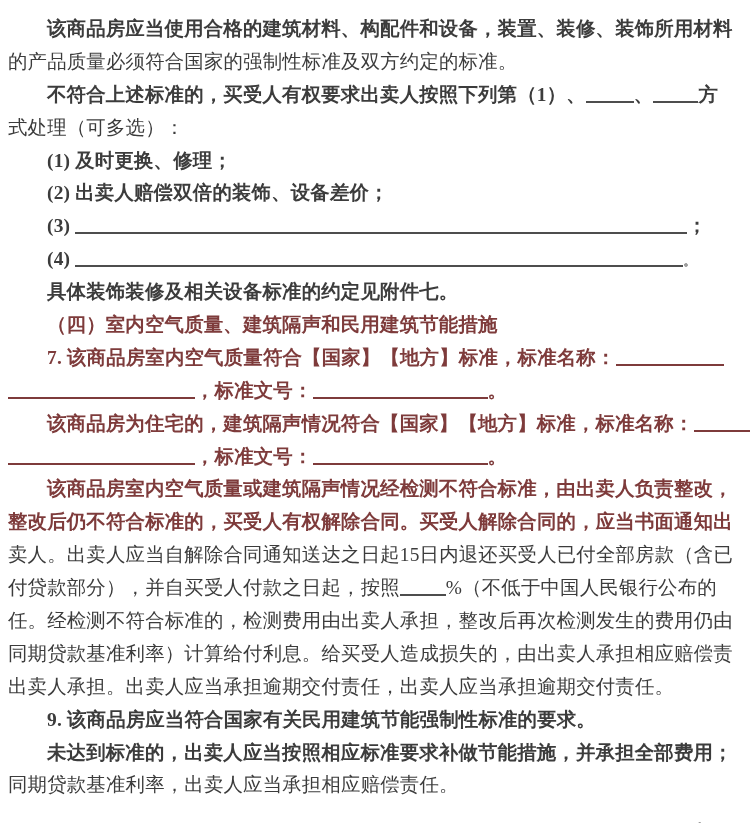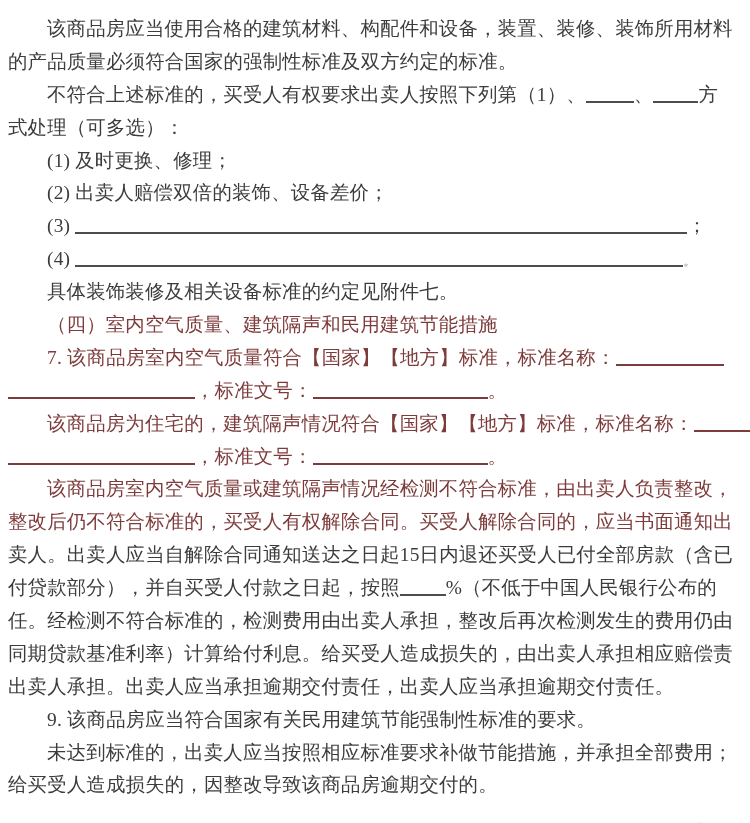--- a/index.html
+++ b/index.html
@@ -19,24 +19,25 @@
     font-size: 19.4px;
     color: #3c3c3c;
     line-height: 32.9px;
   }
   .line {
     white-space: nowrap;
     height: 32.9px;
   }
   .line.indent {
     padding-left: 39px;
+    font-weight: bold;
   }
   .line.red, .seg.red {
     color: #7e3b3b;
-    font-weight: normal;
+    font-weight: bold;
   }
   .seg {
     letter-spacing: 0.2px;
   }
   .blank {
     display: inline-block;
     height: 1em;
     border-bottom: 2px solid currentColor;
     vertical-align: baseline;
     margin-bottom: -2px;
@@ -70,16 +71,16 @@
       <div class="line red"><span class="blank" style="width: 187px;"></span><span class="seg">，标准文号：</span><span class="blank" style="width: 175px;"></span><span class="seg">。</span></div>
       <div class="line indent red"><span class="seg">该商品房室内空气质量或建筑隔声情况经检测不符合标准，由出卖人负责整改，</span></div>
       <div class="line red"><span class="seg">整改后仍不符合标准的，买受人有权解除合同。买受人解除合同的，应当书面通知出</span></div>
       <div class="line"><span class="seg">卖人。出卖人应当自解除合同通知送达之日起15日内退还买受人已付全部房款（含已</span></div>
       <div class="line"><span class="seg">付贷款部分），并自买受人付款之日起，按照</span><span class="blank" style="width: 46px;"></span><span class="seg">%（不低于中国人民银行公布的</span></div>
       <div class="line"><span class="seg">任。经检测不符合标准的，检测费用由出卖人承担，整改后再次检测发生的费用仍由</span></div>
       <div class="line"><span class="seg">同期贷款基准利率）计算给付利息。给买受人造成损失的，由出卖人承担相应赔偿责</span></div>
       <div class="line"><span class="seg">出卖人承担。出卖人应当承担逾期交付责任，出卖人应当承担逾期交付责任。</span></div>
       <div class="line indent"><span class="seg">9. 该商品房应当符合国家有关民用建筑节能强制性标准的要求。</span></div>
       <div class="line indent"><span class="seg">未达到标准的，出卖人应当按照相应标准要求补做节能措施，并承担全部费用；</span></div>
-      <div class="line"><span class="seg">给买受人造成损失的，因整改导致该商品房逾期交付的。</span></div>
+      <div class="line"><span class="seg">同期贷款基准利率，出卖人应当承担相应赔偿责任。</span></div>
       <div class="line indent"><span class="blank" style="width: 650px;"></span><span class="seg small-stop">。</span></div>
     </div>
 </div>
 
 </body></html>

